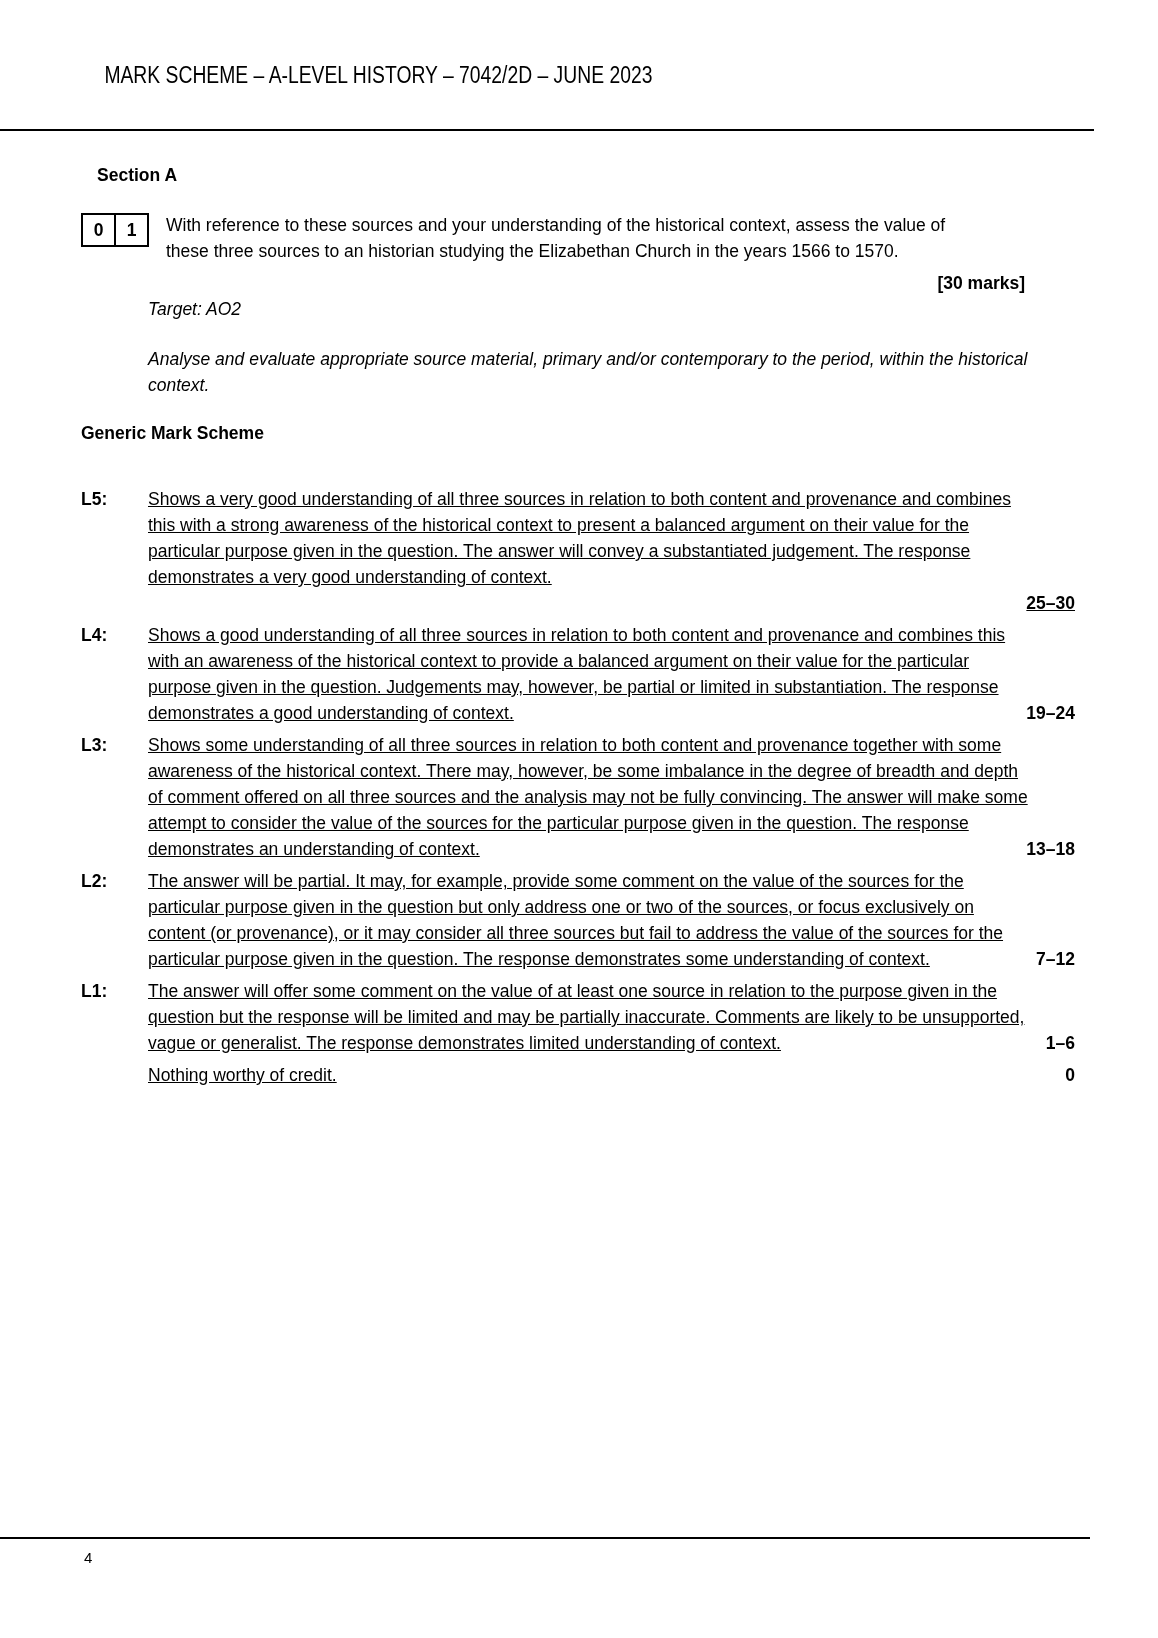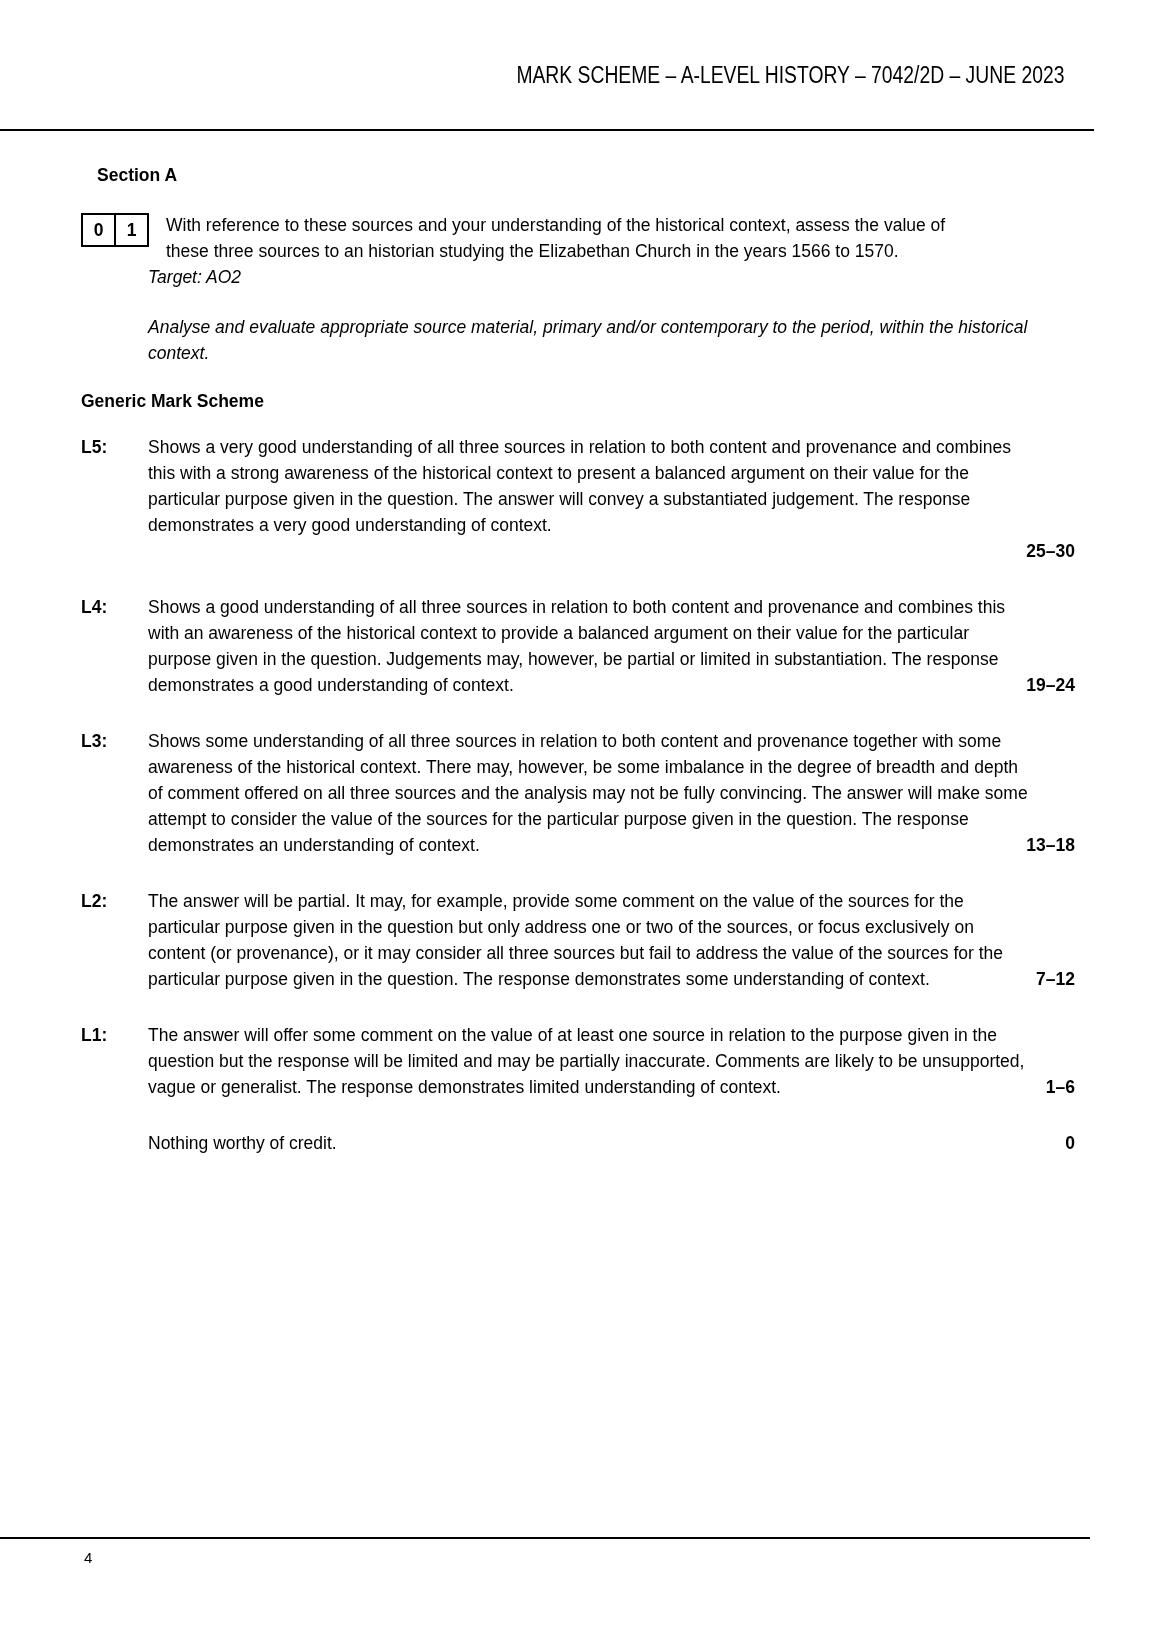--- a/index.html
+++ b/index.html
@@ -17,21 +17,21 @@
     font-size: 17.5px;
     line-height: 26px;
   }
 
   
   .page-header {
     position: absolute;
     top: 62px;
     left: 0;
     right: 94px;
-    text-align: right;
+    text-align: left;
   }
   .page-header .hdr-title {
     display: inline-block;
     font-size: 23px;
     line-height: 26px;
     white-space: nowrap;
     transform: scaleX(0.84);
     transform-origin: 100% 50%;
   }
   .header-rule {
@@ -98,30 +98,31 @@
     margin: 24px 0 0 67px;
     width: 880px;
   }
 
   .gms-heading {
     font-weight: bold;
     margin-top: 22px;
   }
 
   .levels {
-    margin-top: 20px;
+    margin-top: 40px;
     display: grid;
     grid-template-columns: 67px 1fr;
-    row-gap: 30px;
+    row-gap: 6px;
   }
   .lvl-label {
     font-weight: bold;
   }
   .lvl-body {
     position: relative;
+    text-decoration: underline;
   }
   .lvl-text {
     margin: 0;
     max-width: 880px;
   }
   .lvl-marks {
     font-weight: bold;
   }
   .lvl-marks.inline-end {
     position: absolute;
@@ -164,20 +165,21 @@
   <p class="section-title">Section A</p>
 
   <div class="question-row">
     <div class="qbox">
       <div class="qcell">0</div>
       <div class="qcell">1</div>
     </div>
     <p class="qtext">With reference to these sources and your understanding of the historical context, assess the value of these three sources to an historian studying the Elizabethan Church in the years 1566 to 1570.</p>
   </div>
 
+  <div class="marks-line">[30 marks]</div>
 
   <div class="target-line">Target: AO2</div>
 
   <p class="objective">Analyse and evaluate appropriate source material, primary and/or contemporary to the period, within the historical context.</p>
 
   <p class="gms-heading">Generic Mark Scheme</p>
 
   <div class="levels">
     <div class="lvl-label">L5:</div>
     <div class="lvl-body">

